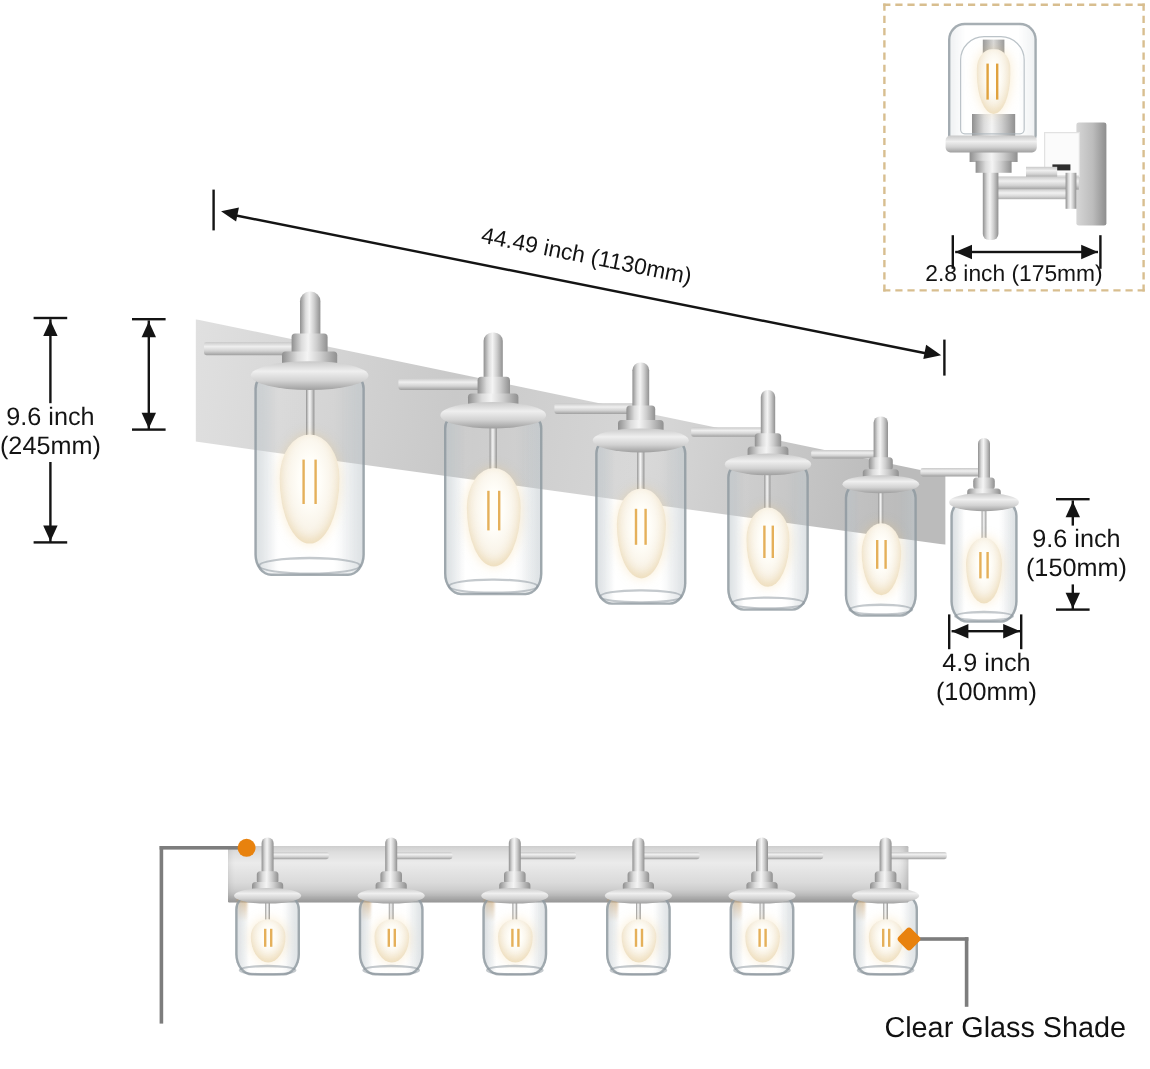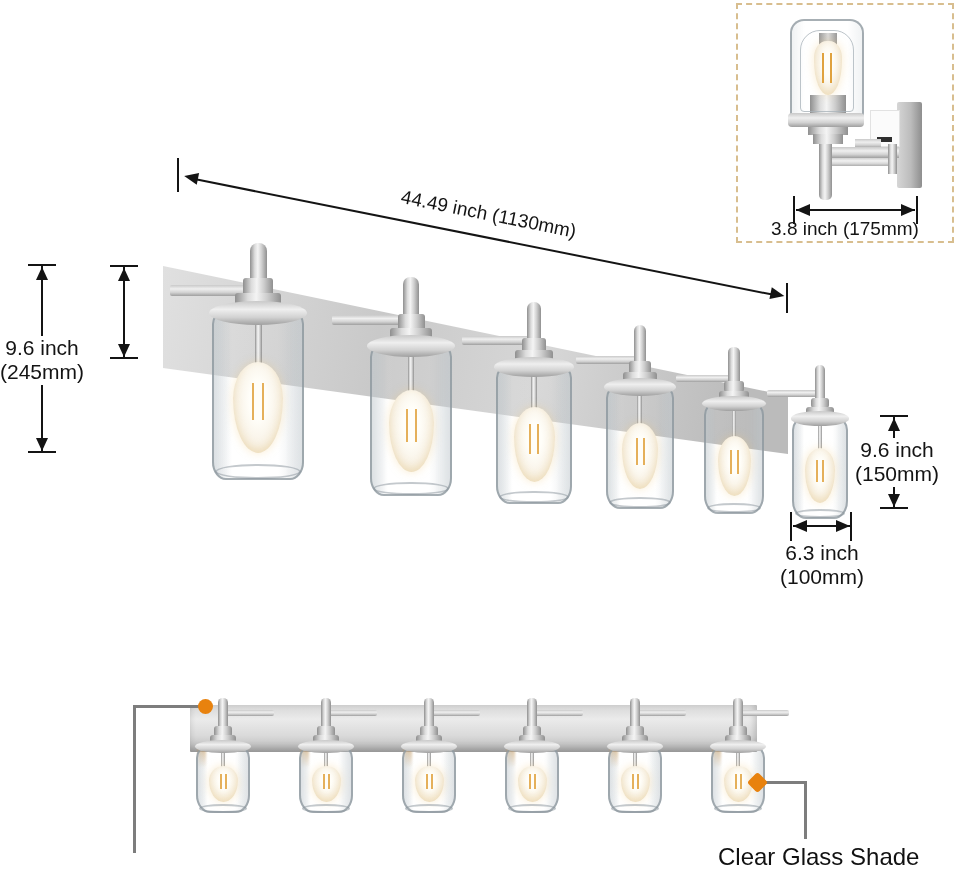--- a/index.html
+++ b/index.html
@@ -225,21 +225,21 @@
     <div class="p fil" style="left:92px;top:48px;width:2px;height:30px;z-index:3;"></div>
     <div class="p" style="left:62px;top:25px;width:54px;height:82px;border:1.5px solid rgba(170,180,186,.8);border-radius:20px 20px 4px 4px;z-index:4;"></div>
     <div class="p glassOut" style="left:52px;top:14px;width:74px;height:100px;border-radius:14px 14px 6px 6px;z-index:5;"></div>
     <div class="p nkh" style="left:50px;top:108px;width:76px;height:14px;border-radius:4px;z-index:6;"></div>
 
     <div class="p vline" style="left:55px;top:191px;height:28px;"></div>
     <div class="p vline" style="left:178px;top:191px;height:28px;"></div>
     <div class="p hline" style="left:58px;top:204px;width:119px;"></div>
     <div class="p ah left" style="left:58px;top:199px;"></div>
     <div class="p ah right" style="left:163px;top:199px;"></div>
-    <div class="p dlabel" style="left:0;top:213px;width:214px;">3.8 inch (175mm)</div>
+    <div class="p dlabel" style="left:0;top:213px;width:214px;">2.8 inch (175mm)</div>
   </div>
 
   <div class="p vline" style="left:177px;top:158px;height:34px;z-index:9;"></div>
   <div class="p vline" style="left:786px;top:283px;height:30px;z-index:9;"></div>
   <div class="p" style="left:184px;top:177px;width:612px;height:0;transform:rotate(11.3deg);transform-origin:0 0;z-index:9;">
     <div class="p hline" style="left:12px;top:-1px;width:588px;"></div>
     <div class="p ah left" style="left:0;top:-7px;"></div>
     <div class="p ah right" style="left:598px;top:-7px;"></div>
     <div class="dlabel" style="left:0;top:-34px;width:612px;">44.49 inch (1130mm)</div>
   </div>
@@ -264,25 +264,25 @@
   <div class="p ah down" style="left:888px;top:494px;z-index:9;"></div>
   <div class="p tickh" style="left:880px;top:507px;z-index:9;"></div>
   <div class="dim-label" style="left:849px;top:438px;width:96px;">9.6 inch
 (150mm)</div>
 
   <div class="p vline" style="left:790px;top:512px;height:33px;z-index:9;"></div>
   <div class="p vline" style="left:850px;top:512px;height:33px;z-index:9;"></div>
   <div class="p hline" style="left:793px;top:525px;width:57px;z-index:9;"></div>
   <div class="p ah left" style="left:793px;top:520px;z-index:9;"></div>
   <div class="p ah right" style="left:836px;top:520px;z-index:9;"></div>
-  <div class="dim-label" style="left:774px;top:541px;width:96px;">6.3 inch
+  <div class="dim-label" style="left:774px;top:541px;width:96px;">4.9 inch
 (100mm)</div>
 
   <div class="p cline" style="left:133px;top:705px;width:72px;height:3px;z-index:8;"></div>
   <div class="p cline" style="left:133px;top:705px;width:3px;height:148px;z-index:8;"></div>
   <div class="p marker" style="left:198px;top:699px;"></div>
 
   <div class="p cline" style="left:757px;top:781px;width:50px;height:3px;z-index:8;"></div>
   <div class="p cline" style="left:804px;top:781px;width:3px;height:58px;z-index:8;"></div>
   <div class="p marker diamond" style="left:750px;top:775px;"></div>
-  <div class="p callout-label" style="left:718px;top:843px;">Clear Glass Shade</div>
+  <div class="p callout-label" style="left:737px;top:843px;">Clear Glass Shade</div>
 
 </div>
 
 </body></html>

